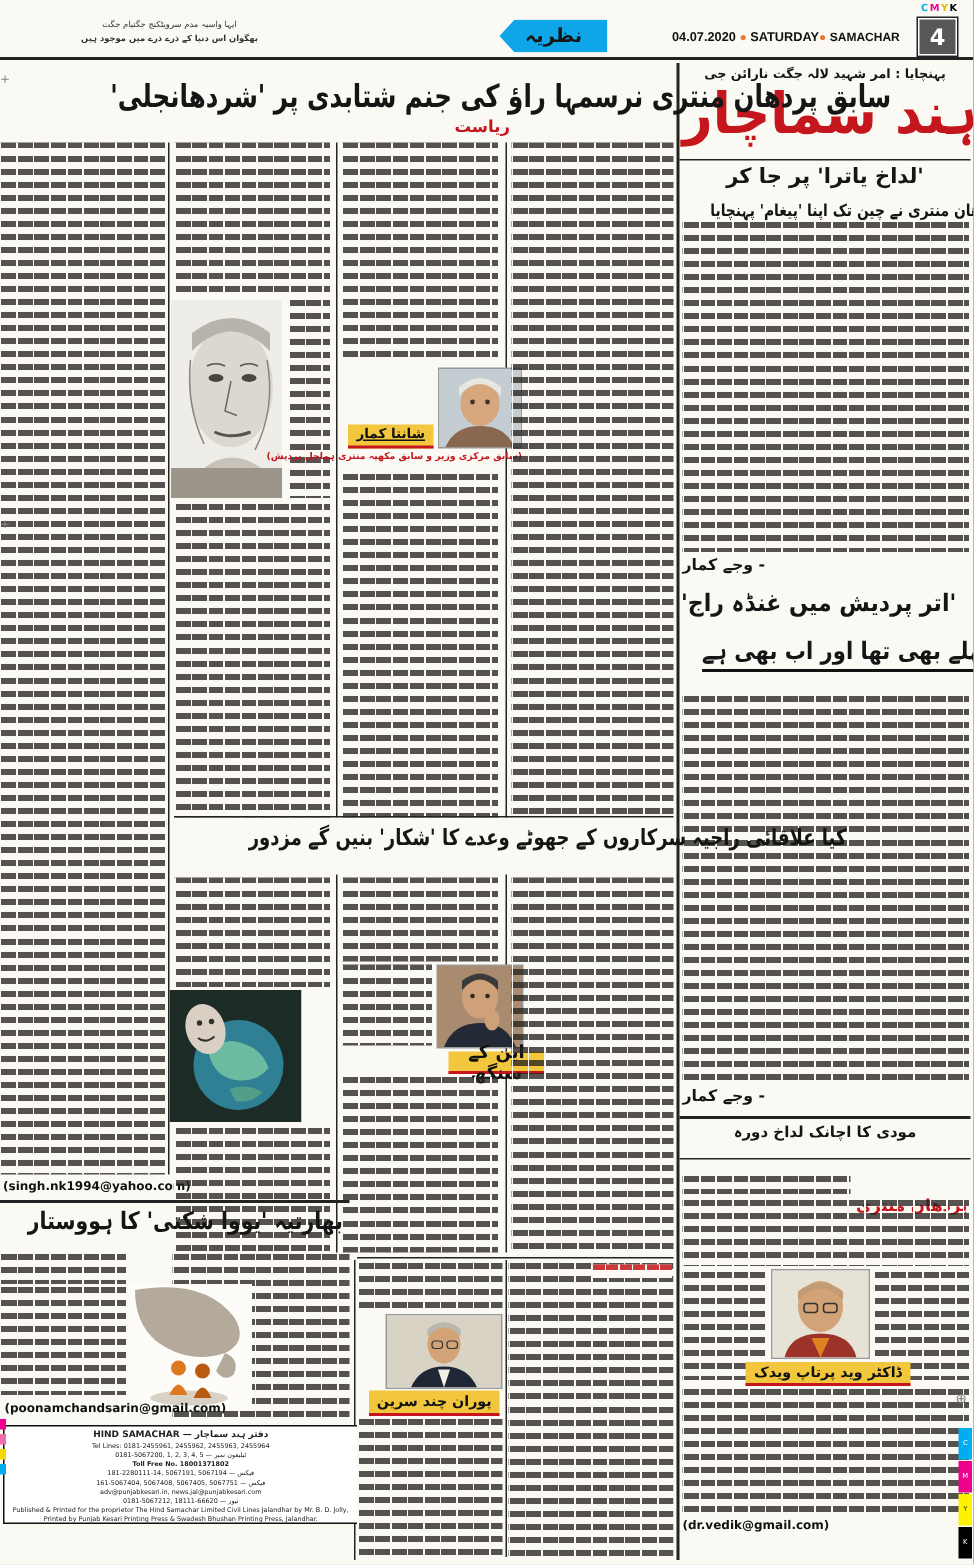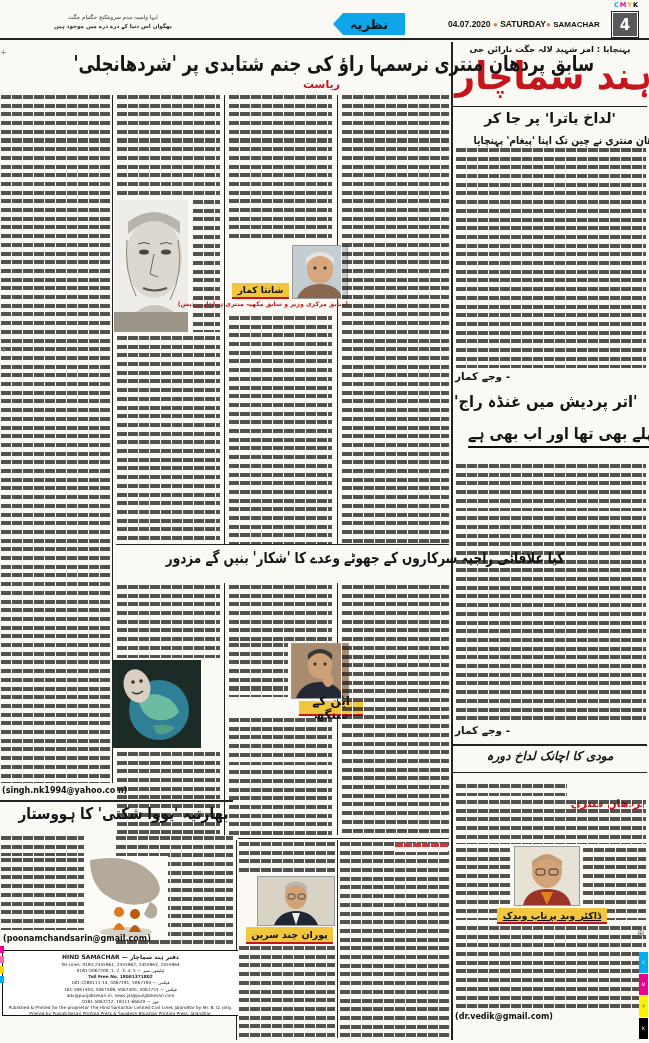--- a/index.html
+++ b/index.html
@@ -93,41 +93,41 @@
   <div class="abs ur b ctr nw" style="left:455px;top:392px;width:190px;font-size:16px;">
     <span class="scaled" style="transform:scaleX(.92);">'اتر پردیش میں غنڈہ راج'</span>
   </div>
   <div class="abs ctr" style="left:455px;top:424px;width:190px;">
     <span class="ur b scaled nw" style="font-size:16px;transform:scaleX(.88);border-bottom:2px solid #111;padding-bottom:3px;">پہلے بھی تھا اور اب بھی ہے</span>
   </div>
   <div class="sim" style="left:455px;top:464px;width:191px;height:258px;"></div>
   <div class="abs ur b" style="left:455px;top:724px;width:190px;font-size:10.5px;text-align:left;">- وجے کمار</div>
 
   <div class="hr" style="left:453px;top:744px;width:194px;height:2px;"></div>
-  <div class="abs ur b ctr nw" style="left:455px;top:749px;width:190px;font-size:12px;font-style:italic;">مودی کا اچانک لداخ دورہ</div>
+  <div class="abs ur b ctr nw" style="left:455px;top:749px;width:190px;font-size:10px;">مودی کا اچانک لداخ دورہ</div>
   <div class="hr" style="left:453px;top:772px;width:194px;"></div>
 
   <div class="abs ur b red nw" style="left:573px;top:783px;width:72px;font-size:11px;text-align:right;margin-top:14px;">پردھان منتری</div>
   <div class="sim" style="left:455px;top:784px;width:112px;height:12px;"></div>
   <div class="sim" style="left:455px;top:800px;width:191px;height:44px;"></div>
 
   <div class="abs" style="left:514px;top:846px;width:64px;height:58px;border:1px solid #999;">
     <svg viewBox="0 0 64 58" width="64" height="58">
       <rect width="64" height="58" fill="#e7e2d6"></rect>
       <ellipse cx="32" cy="24" rx="15" ry="17" fill="#d2a377"></ellipse>
       <path d="M17 20 Q32 4 47 20 L47 14 Q32 2 17 14 Z" fill="#c39b74"></path>
       <rect x="21" y="22" width="9" height="6" rx="2" fill="none" stroke="#333" stroke-width="1"></rect>
       <rect x="34" y="22" width="9" height="6" rx="2" fill="none" stroke="#333" stroke-width="1"></rect>
       <path d="M8 58 Q12 42 32 42 Q52 42 56 58 Z" fill="#9c3328"></path>
       <path d="M26 45 L32 58 L38 45 Z" fill="#e0821f"></path>
     </svg>
   </div>
   <div class="sim" style="left:455px;top:848px;width:55px;height:72px;"></div>
   <div class="sim" style="left:582px;top:848px;width:64px;height:72px;"></div>
-  <div class="abs lbl" style="left:497px;top:908px;width:110px;height:14px;font-size:9.5px;text-decoration:underline;">ڈاکٹر وید پرتاپ ویدک</div>
+  <div class="abs lbl" style="left:497px;top:908px;width:110px;height:14px;font-size:9.5px;">ڈاکٹر وید پرتاپ ویدک</div>
   <div class="sim" style="left:455px;top:926px;width:191px;height:82px;"></div>
   <div class="abs email" style="left:455px;top:1012px;">(dr.vedik@gmail.com)</div>
 
   <div class="abs ctr" style="left:0;top:52px;width:450px;">
     <span class="ur b scaled nw" style="font-size:21px;transform:scaleX(.78);">سابق پردھان منتری نرسمہا راؤ کی جنم شتابدی پر 'شردھانجلی'</span>
   </div>
   <div class="abs ur b red nw" style="left:300px;top:78px;width:40px;font-size:11px;">ریاست</div>
 
   <div class="sim" style="left:0;top:95px;width:110px;height:688px;"></div>
   <div class="abs email" style="left:2px;top:786px;">(singh.nk1994@yahoo.com)</div>
@@ -156,21 +156,21 @@
   <div class="abs" style="left:292px;top:245px;width:54px;height:52px;border:1px solid #999;">
     <svg viewBox="0 0 54 52" width="54" height="52">
       <rect width="54" height="52" fill="#c3cdd2"></rect>
       <ellipse cx="27" cy="23" rx="13" ry="15" fill="#d7a67d"></ellipse>
       <path d="M13 18 Q27 2 41 18 L41 12 Q27 0 13 12 Z" fill="#e8e6e1"></path>
       <circle cx="22" cy="22" r="1.6" fill="#3a342e"></circle>
       <circle cx="32" cy="22" r="1.6" fill="#3a342e"></circle>
       <path d="M4 52 Q10 38 27 38 Q44 38 50 52 Z" fill="#8a6850"></path>
     </svg>
   </div>
-  <div class="abs lbl" style="left:232px;top:283px;width:57px;height:14px;font-size:9px;">شانتا کمار</div>
+  <div class="abs lbl" style="left:232px;top:283px;width:57px;height:14px;font-size:9px;text-decoration:underline;">شانتا کمار</div>
   <div class="abs ur b red ctr nw" style="left:228px;top:300px;width:120px;font-size:6.2px;">(سابق مرکزی وزیر و سابق مکھیہ منتری ہماچل پردیش)</div>
   <div class="sim" style="left:228px;top:316px;width:104px;height:229px;"></div>
 
   <div class="sim" style="left:341px;top:95px;width:108px;height:450px;"></div>
 
   <div class="hr" style="left:116px;top:544px;width:333px;"></div>
   <div class="abs ctr" style="left:116px;top:548px;width:333px;">
     <span class="ur b scaled nw" style="font-size:15px;transform:scaleX(.8);">کیا علاقائی راجیہ سرکاروں کے جھوٹے وعدے کا 'شکار' بنیں گے مزدور</span>
   </div>
 

